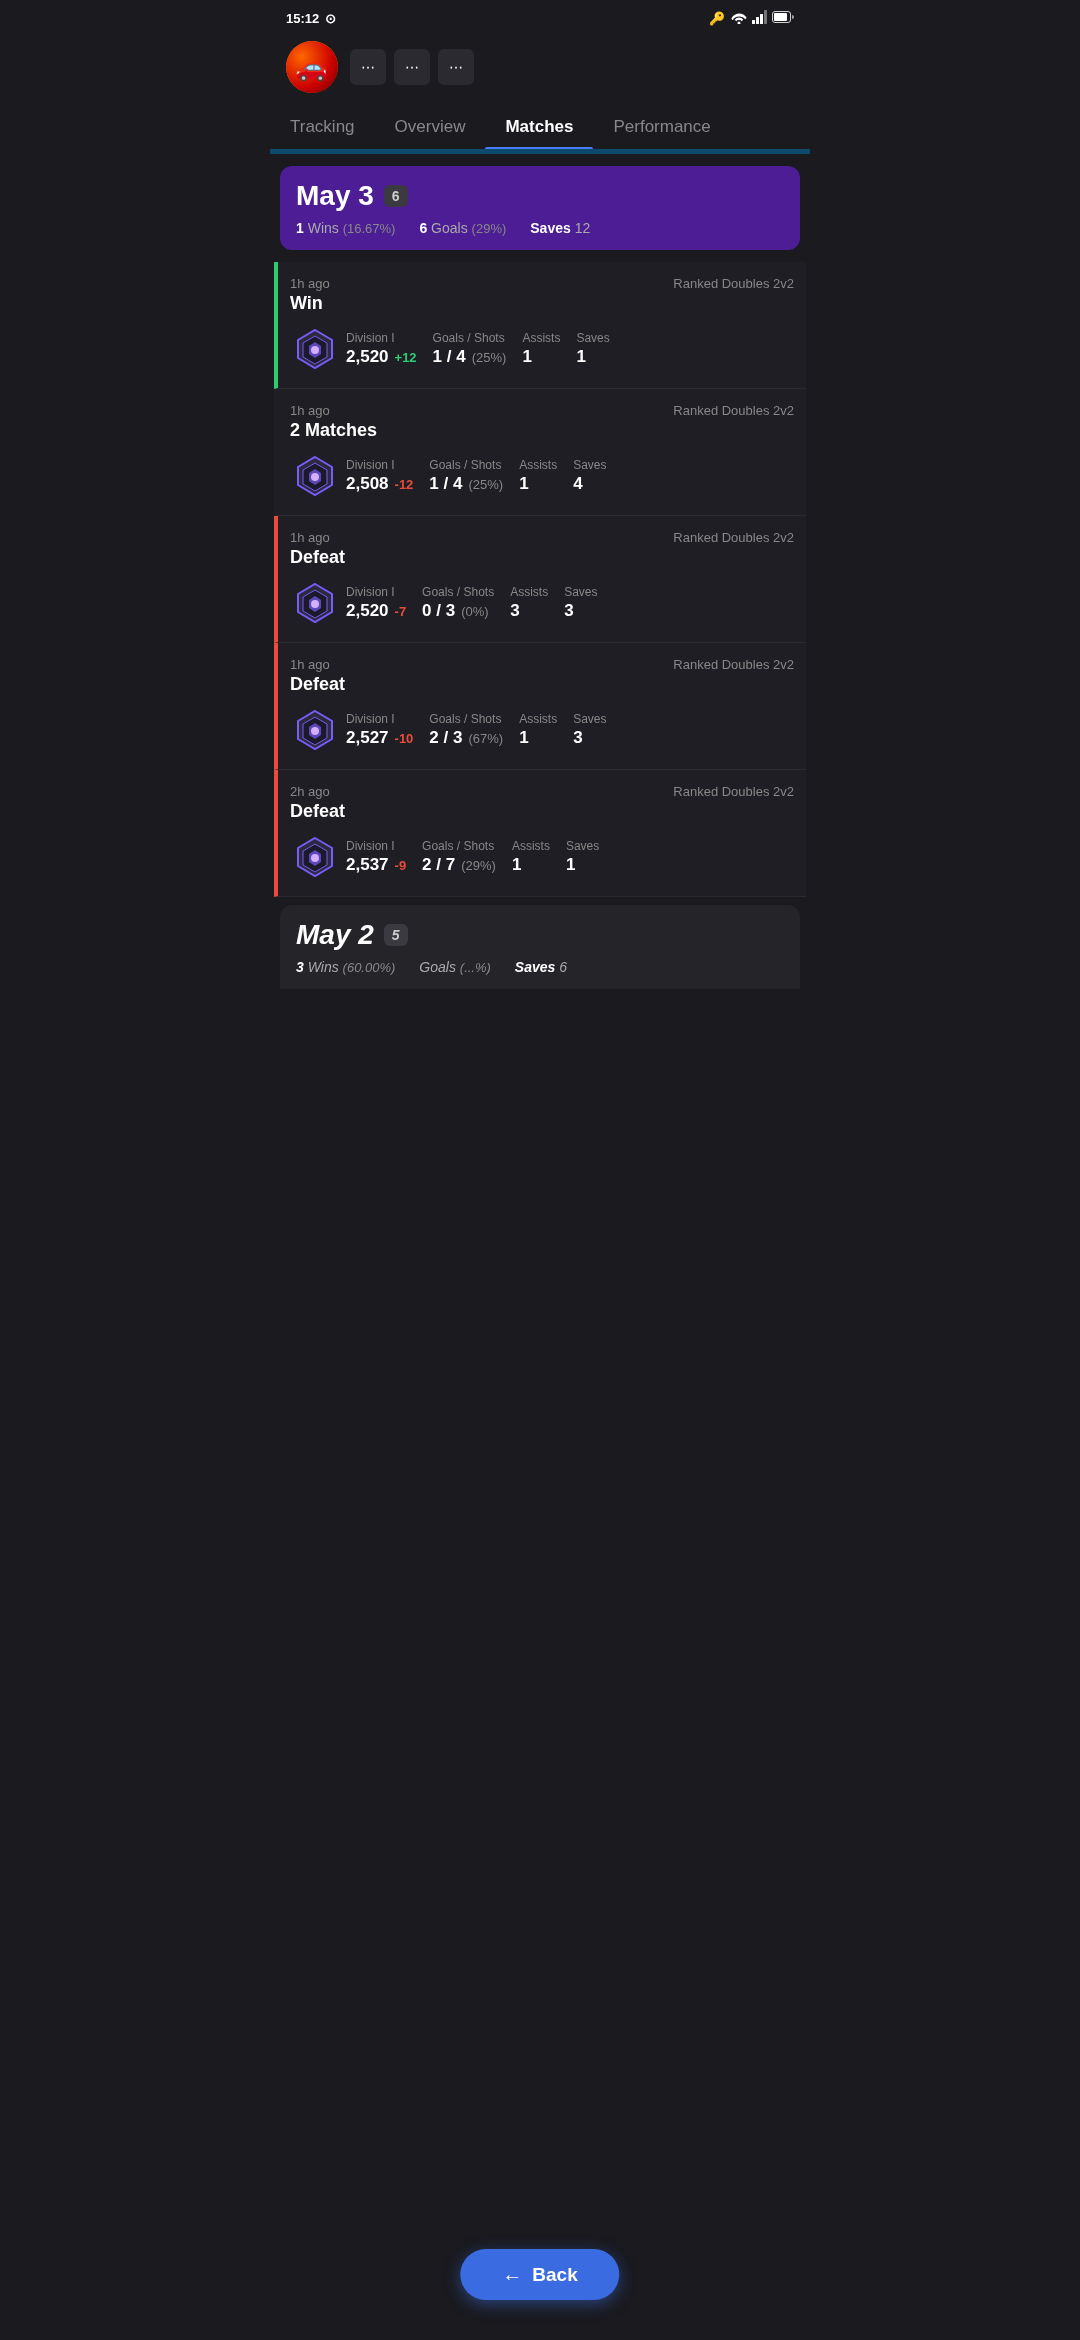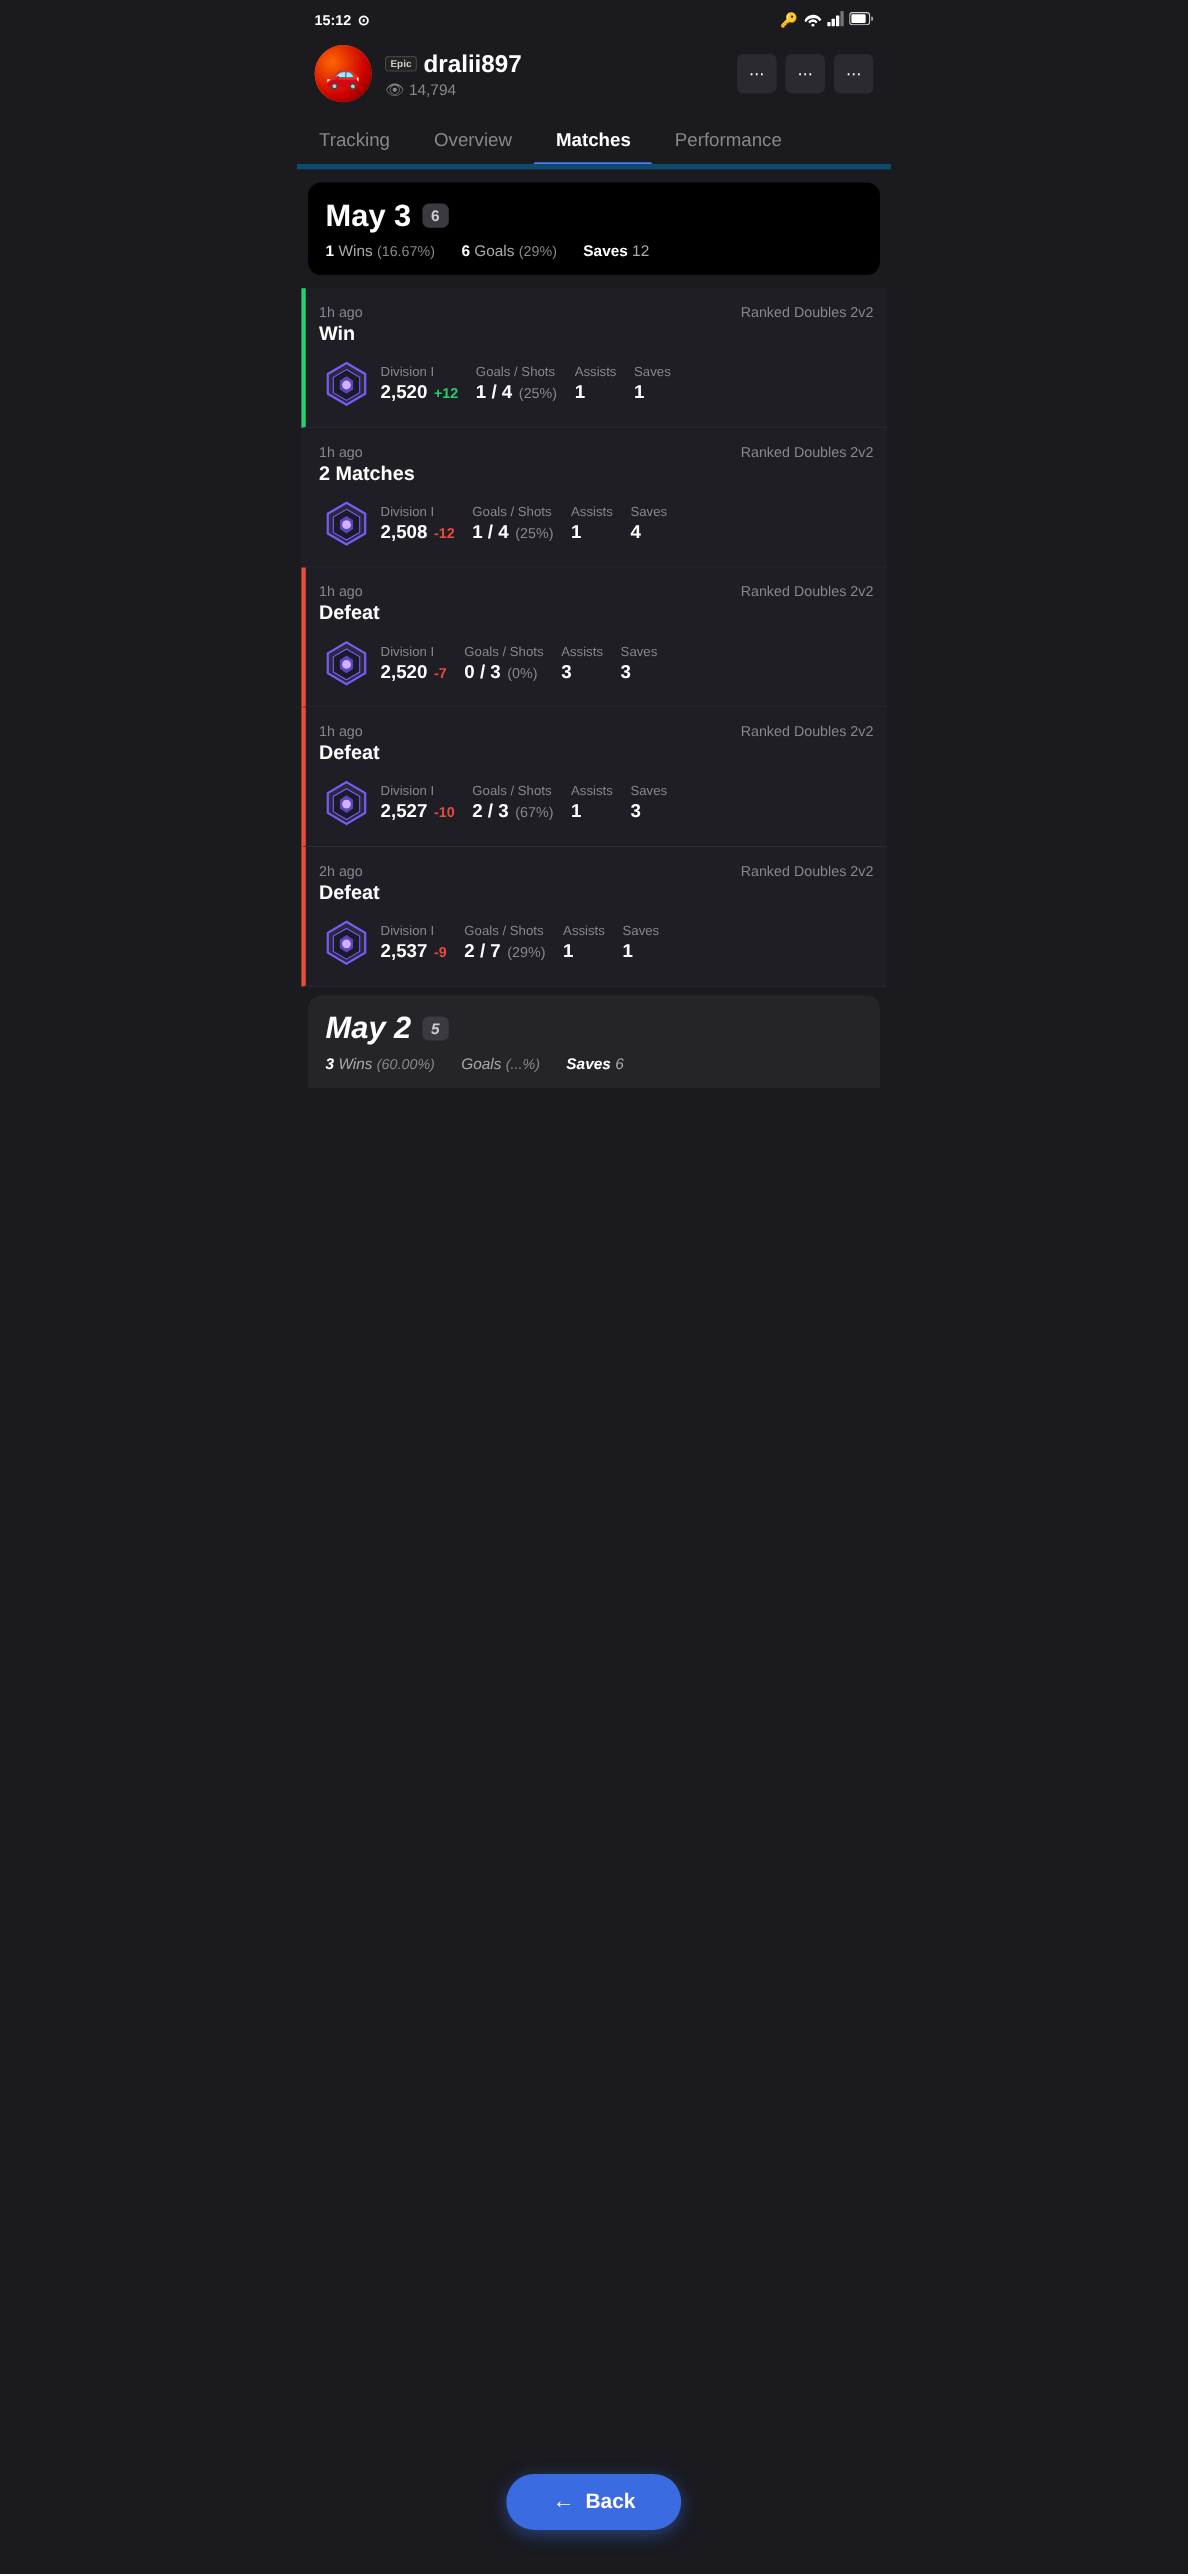--- a/index.html
+++ b/index.html
@@ -126,21 +126,21 @@
       bottom: -1px;
       left: 0;
       right: 0;
       height: 3px;
       background: #4a7cff;
       border-radius: 2px 2px 0 0;
     }
 
     
     .date-group {
-      background: #000000;
+      background: #4c1d95;
       border-radius: 12px;
       margin: 12px 10px;
       padding: 14px 16px;
     }
     .date-header {
       display: flex;
       align-items: center;
       gap: 10px;
       margin-bottom: 8px;
     }
@@ -341,30 +341,20 @@
         <path d="M20 4v4a2 2 0 000-4z" fill="white" opacity="0.6"></path>
       </svg>
     </span>
   </div>
 </div>
 
 <div class="profile-header">
   <div class="avatar">
     <div class="avatar-car">🚗</div>
   </div>
-  <div class="profile-info">
-    <div class="profile-platform">
-      <span class="epic-badge">Epic</span>
-      <span class="username">dralii897</span>
-    </div>
-    <div class="viewers">
-      <span>👁</span>
-      <span>14,794</span>
-    </div>
-  </div>
   <div class="profile-actions">
     <div class="action-btn">⋯</div>
     <div class="action-btn">⋯</div>
     <div class="action-btn">⋯</div>
   </div>
 </div>
 
 <div class="nav-tabs">
   <div class="nav-tab">Tracking</div>
   <div class="nav-tab">Overview</div>

